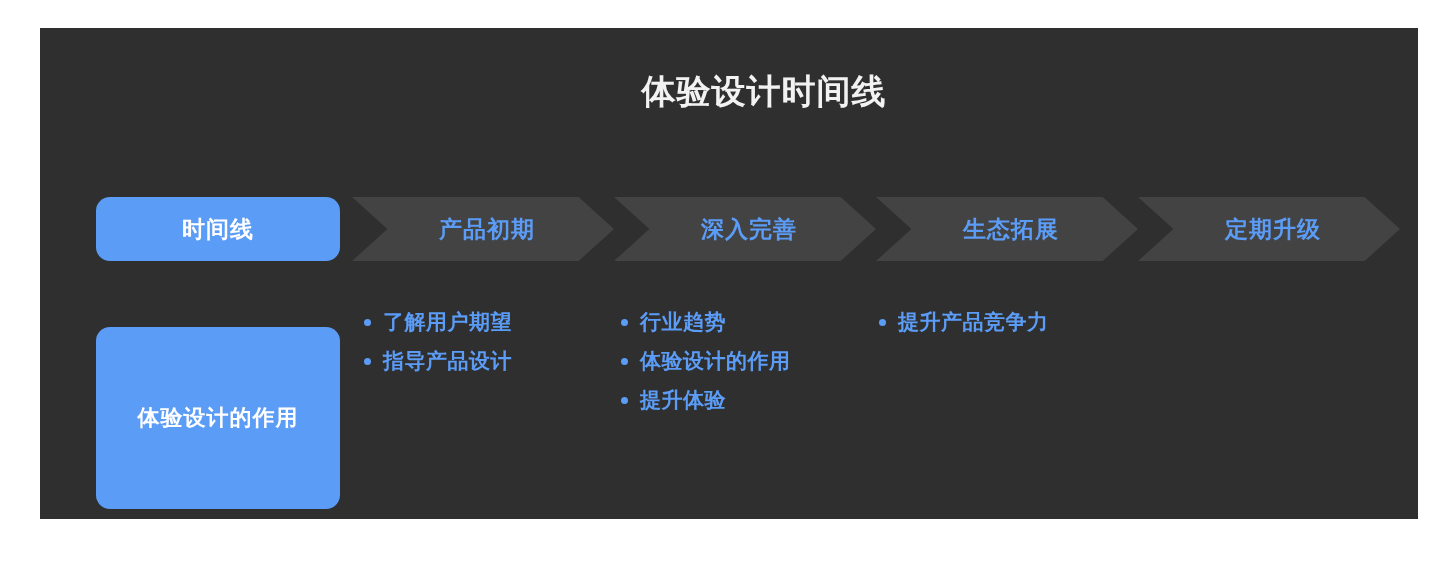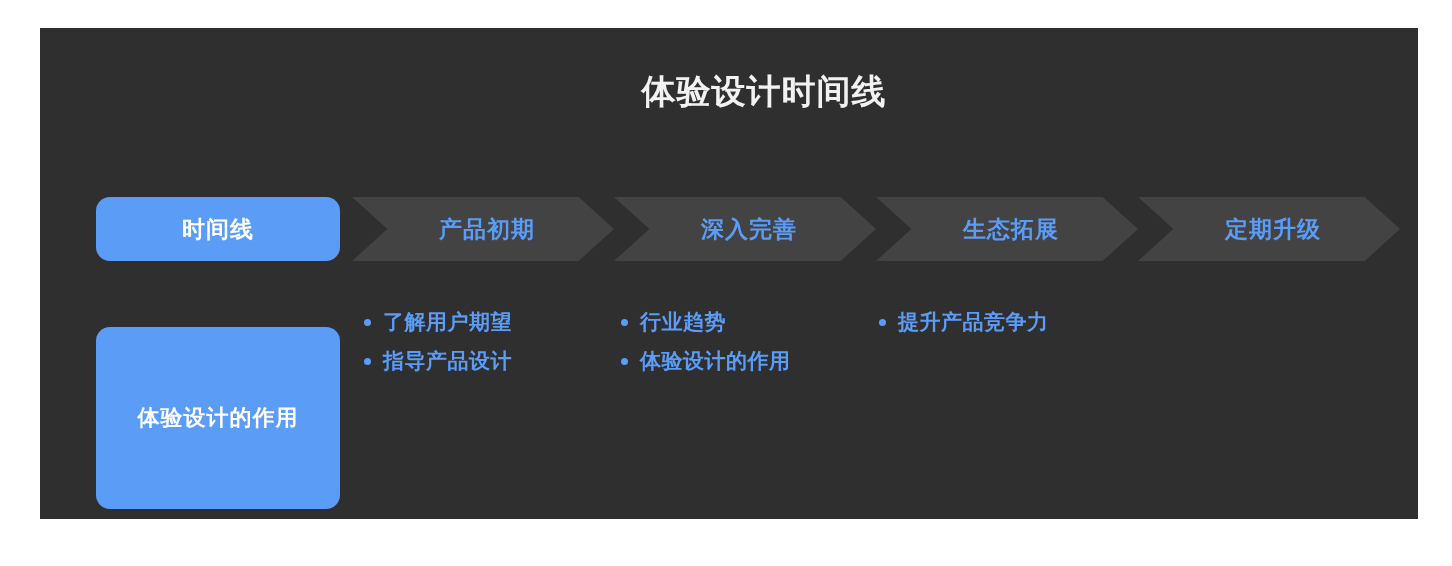--- a/index.html
+++ b/index.html
@@ -199,20 +199,24 @@
 
       <div class="bullet-col b2">
         <div class="bullet-item">
           <span class="dot"></span>
           <span>行业趋势</span>
         </div>
         <div class="bullet-item">
           <span class="dot"></span>
           <span>体验设计的作用</span>
         </div>
+        <div class="bullet-item">
+          <span class="dot"></span>
+          <span>提升体验</span>
+        </div>
       </div>
 
       <div class="bullet-col b3">
         <div class="bullet-item">
           <span class="dot"></span>
           <span>提升产品竞争力</span>
         </div>
       </div>
 
     </div>

